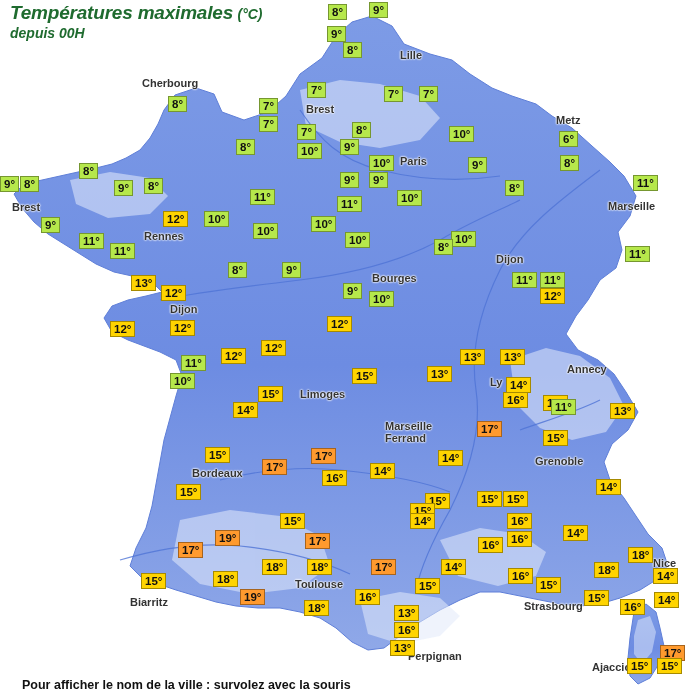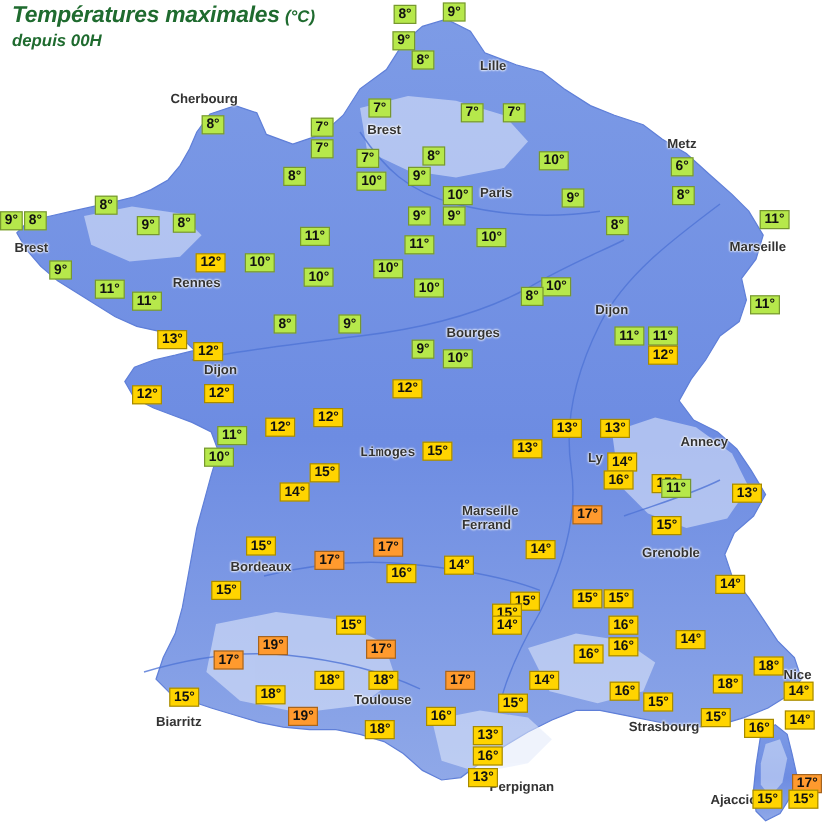--- a/index.html
+++ b/index.html
@@ -120,34 +120,35 @@
   </div>
 
   <div class="title-block">
     <span class="title-main">Températures maximales</span>
     <span class="title-unit">(°C)</span>
     <div class="title-sub">depuis 00H</div>
   </div>
 
 
 
+  <div class="footer">Pour afficher le nom de la ville : survolez avec la souris</div>
 
   <div id="overlay">
       <div class="city" style="left: 400px; top: 49px;">Lille</div>
       <div class="city" style="left: 142px; top: 77px;">Cherbourg</div>
       <div class="city" style="left: 306px; top: 103px;">Brest</div>
       <div class="city" style="left: 556px; top: 114px;">Metz</div>
       <div class="city" style="left: 400px; top: 155px;">Paris</div>
       <div class="city" style="left: 12px; top: 201px;">Brest</div>
       <div class="city" style="left: 608px; top: 200px;">Marseille</div>
       <div class="city" style="left: 144px; top: 230px;">Rennes</div>
       <div class="city" style="left: 372px; top: 272px;">Bourges</div>
       <div class="city" style="left: 496px; top: 253px;">Dijon</div>
       <div class="city" style="left: 170px; top: 303px;">Dijon</div>
-      <div class="city" style="left: 300px; top: 372px; font-family: Liberation Mono, monospace;">Limoges</div>
+      <div class="city" style="left: 300px; top: 388px;">Limoges</div>
       <div class="city" style="left: 567px; top: 363px;">Annecy</div>
       <div class="city" style="left: 490px; top: 376px;">Ly</div>
       <div class="city" style="left: 385px; top: 420px;">Marseille</div>
       <div class="city" style="left: 385px; top: 432px;">Ferrand</div>
       <div class="city" style="left: 535px; top: 455px;">Grenoble</div>
       <div class="city" style="left: 192px; top: 467px;">Bordeaux</div>
       <div class="city" style="left: 295px; top: 578px;">Toulouse</div>
       <div class="city" style="left: 524px; top: 600px;">Strasbourg</div>
       <div class="city" style="left: 653px; top: 557px;">Nice</div>
       <div class="city" style="left: 130px; top: 596px;">Biarritz</div>

